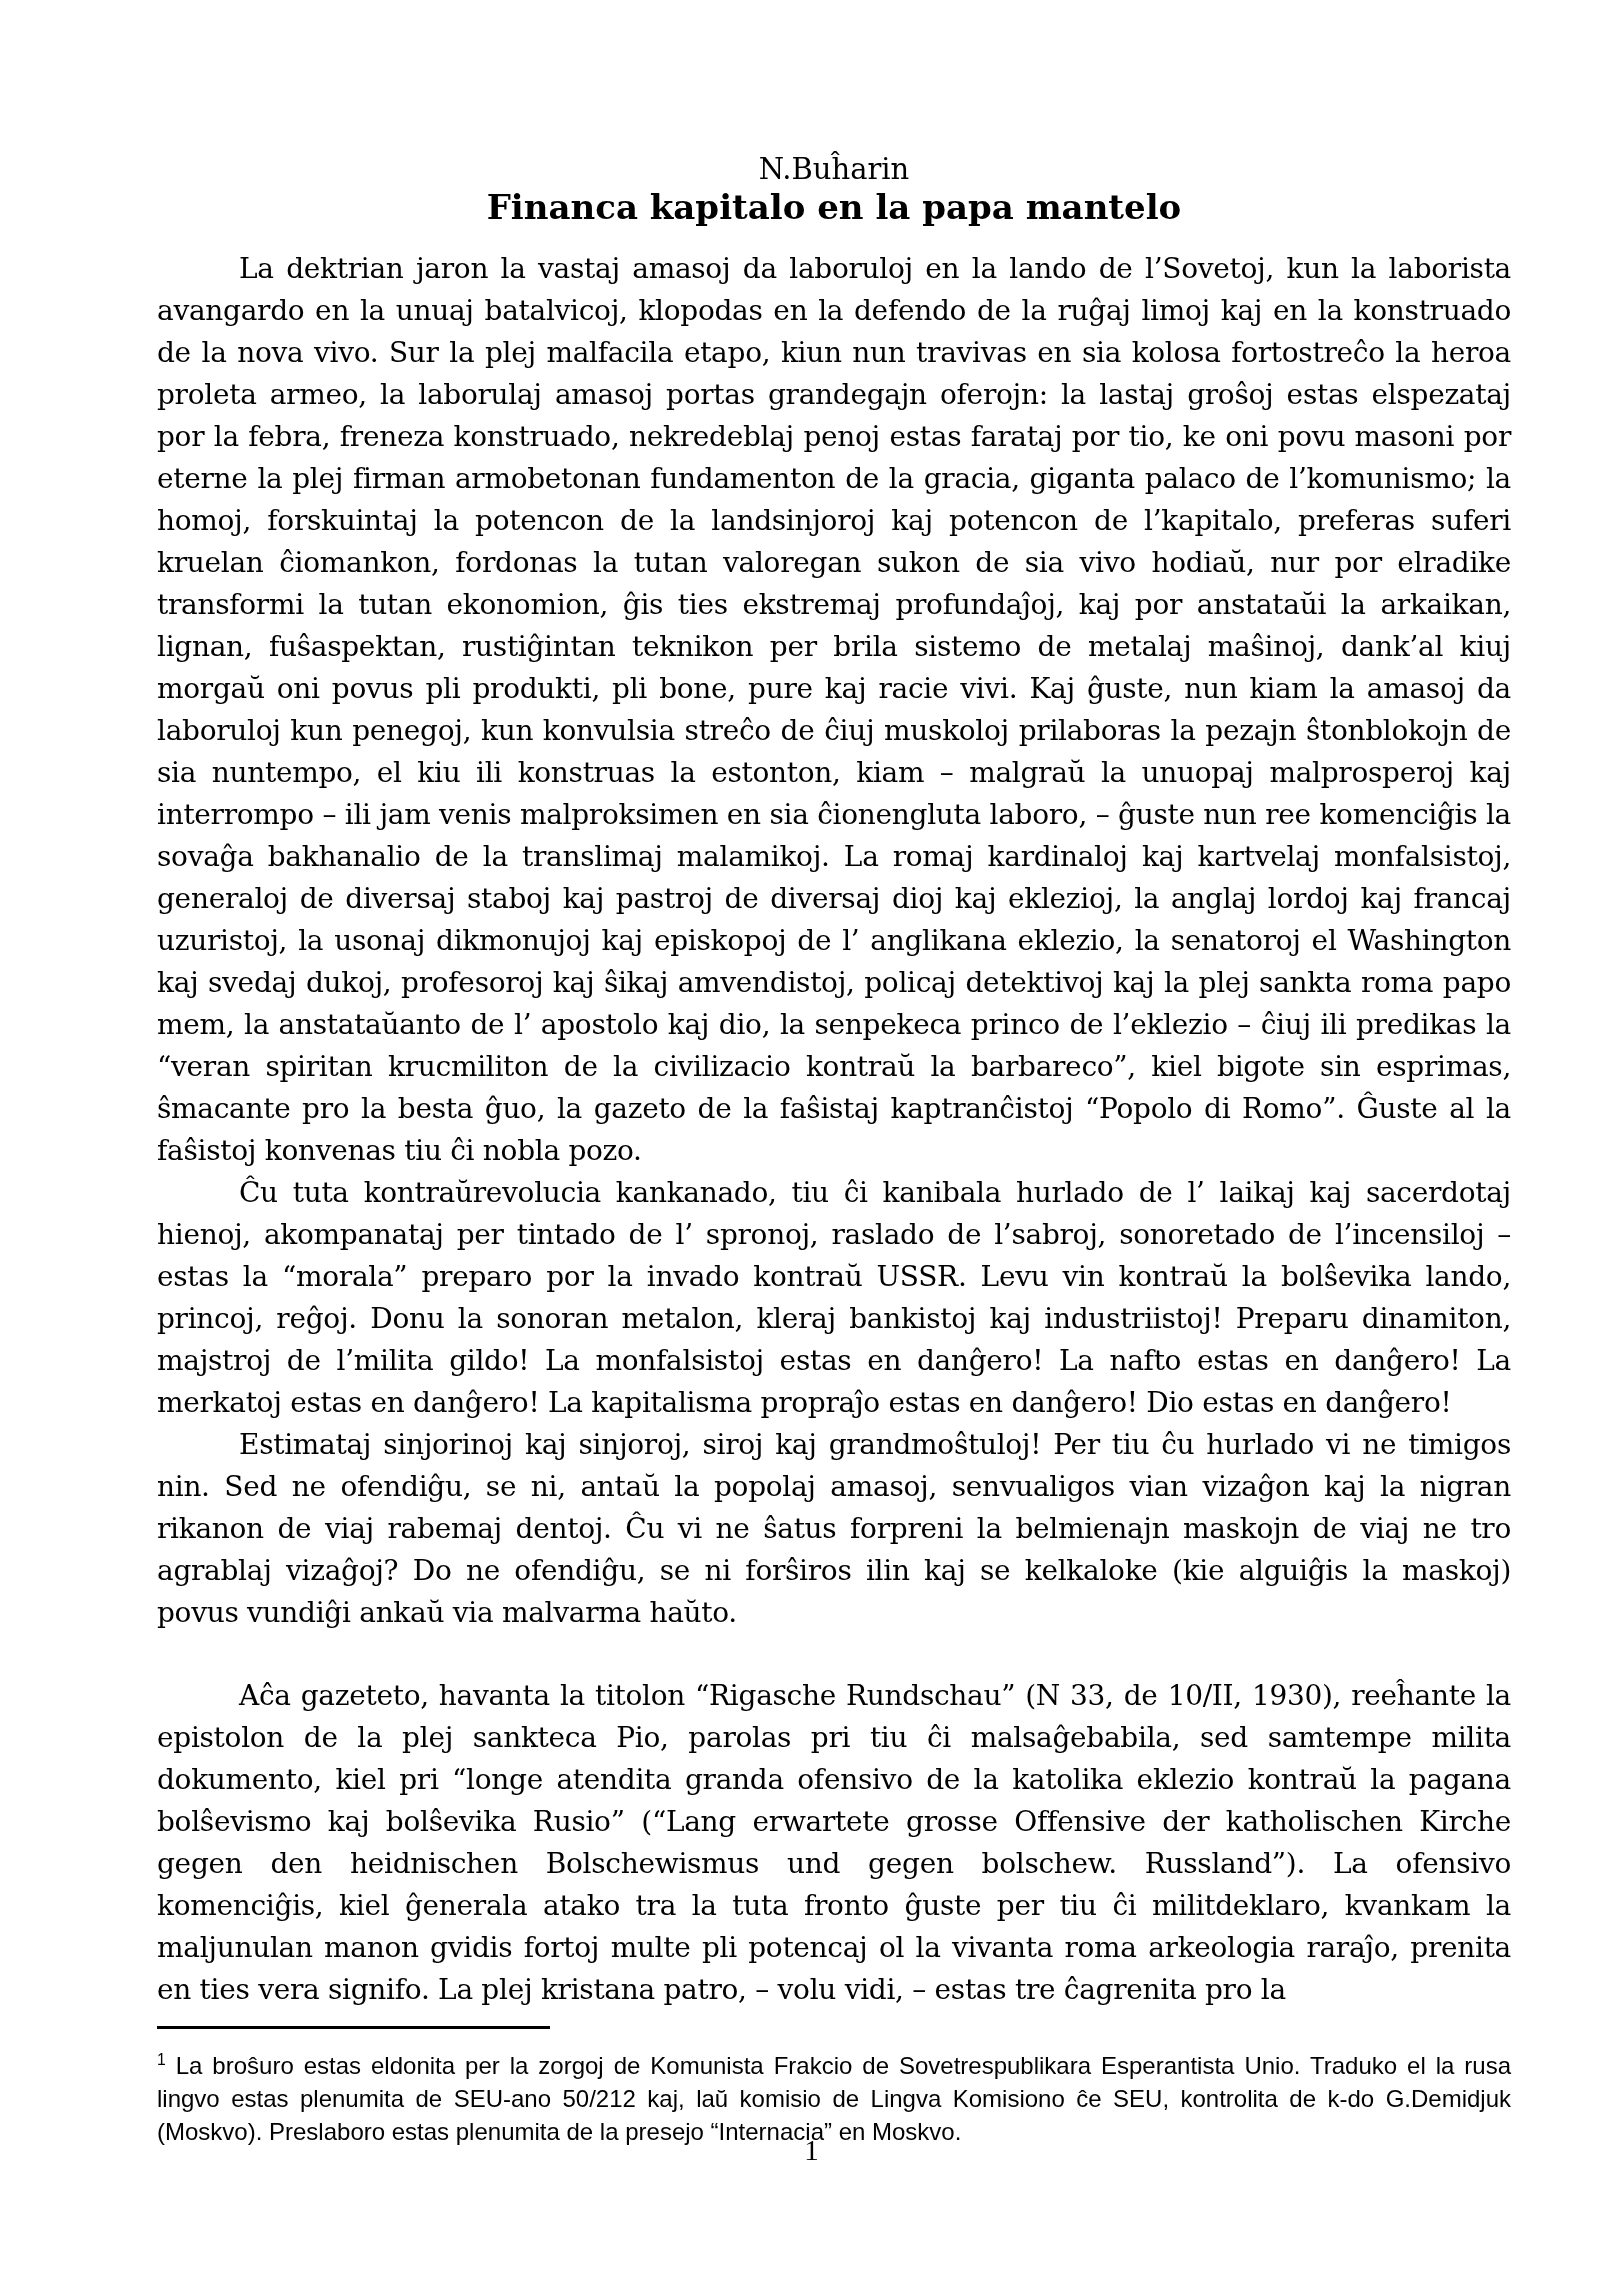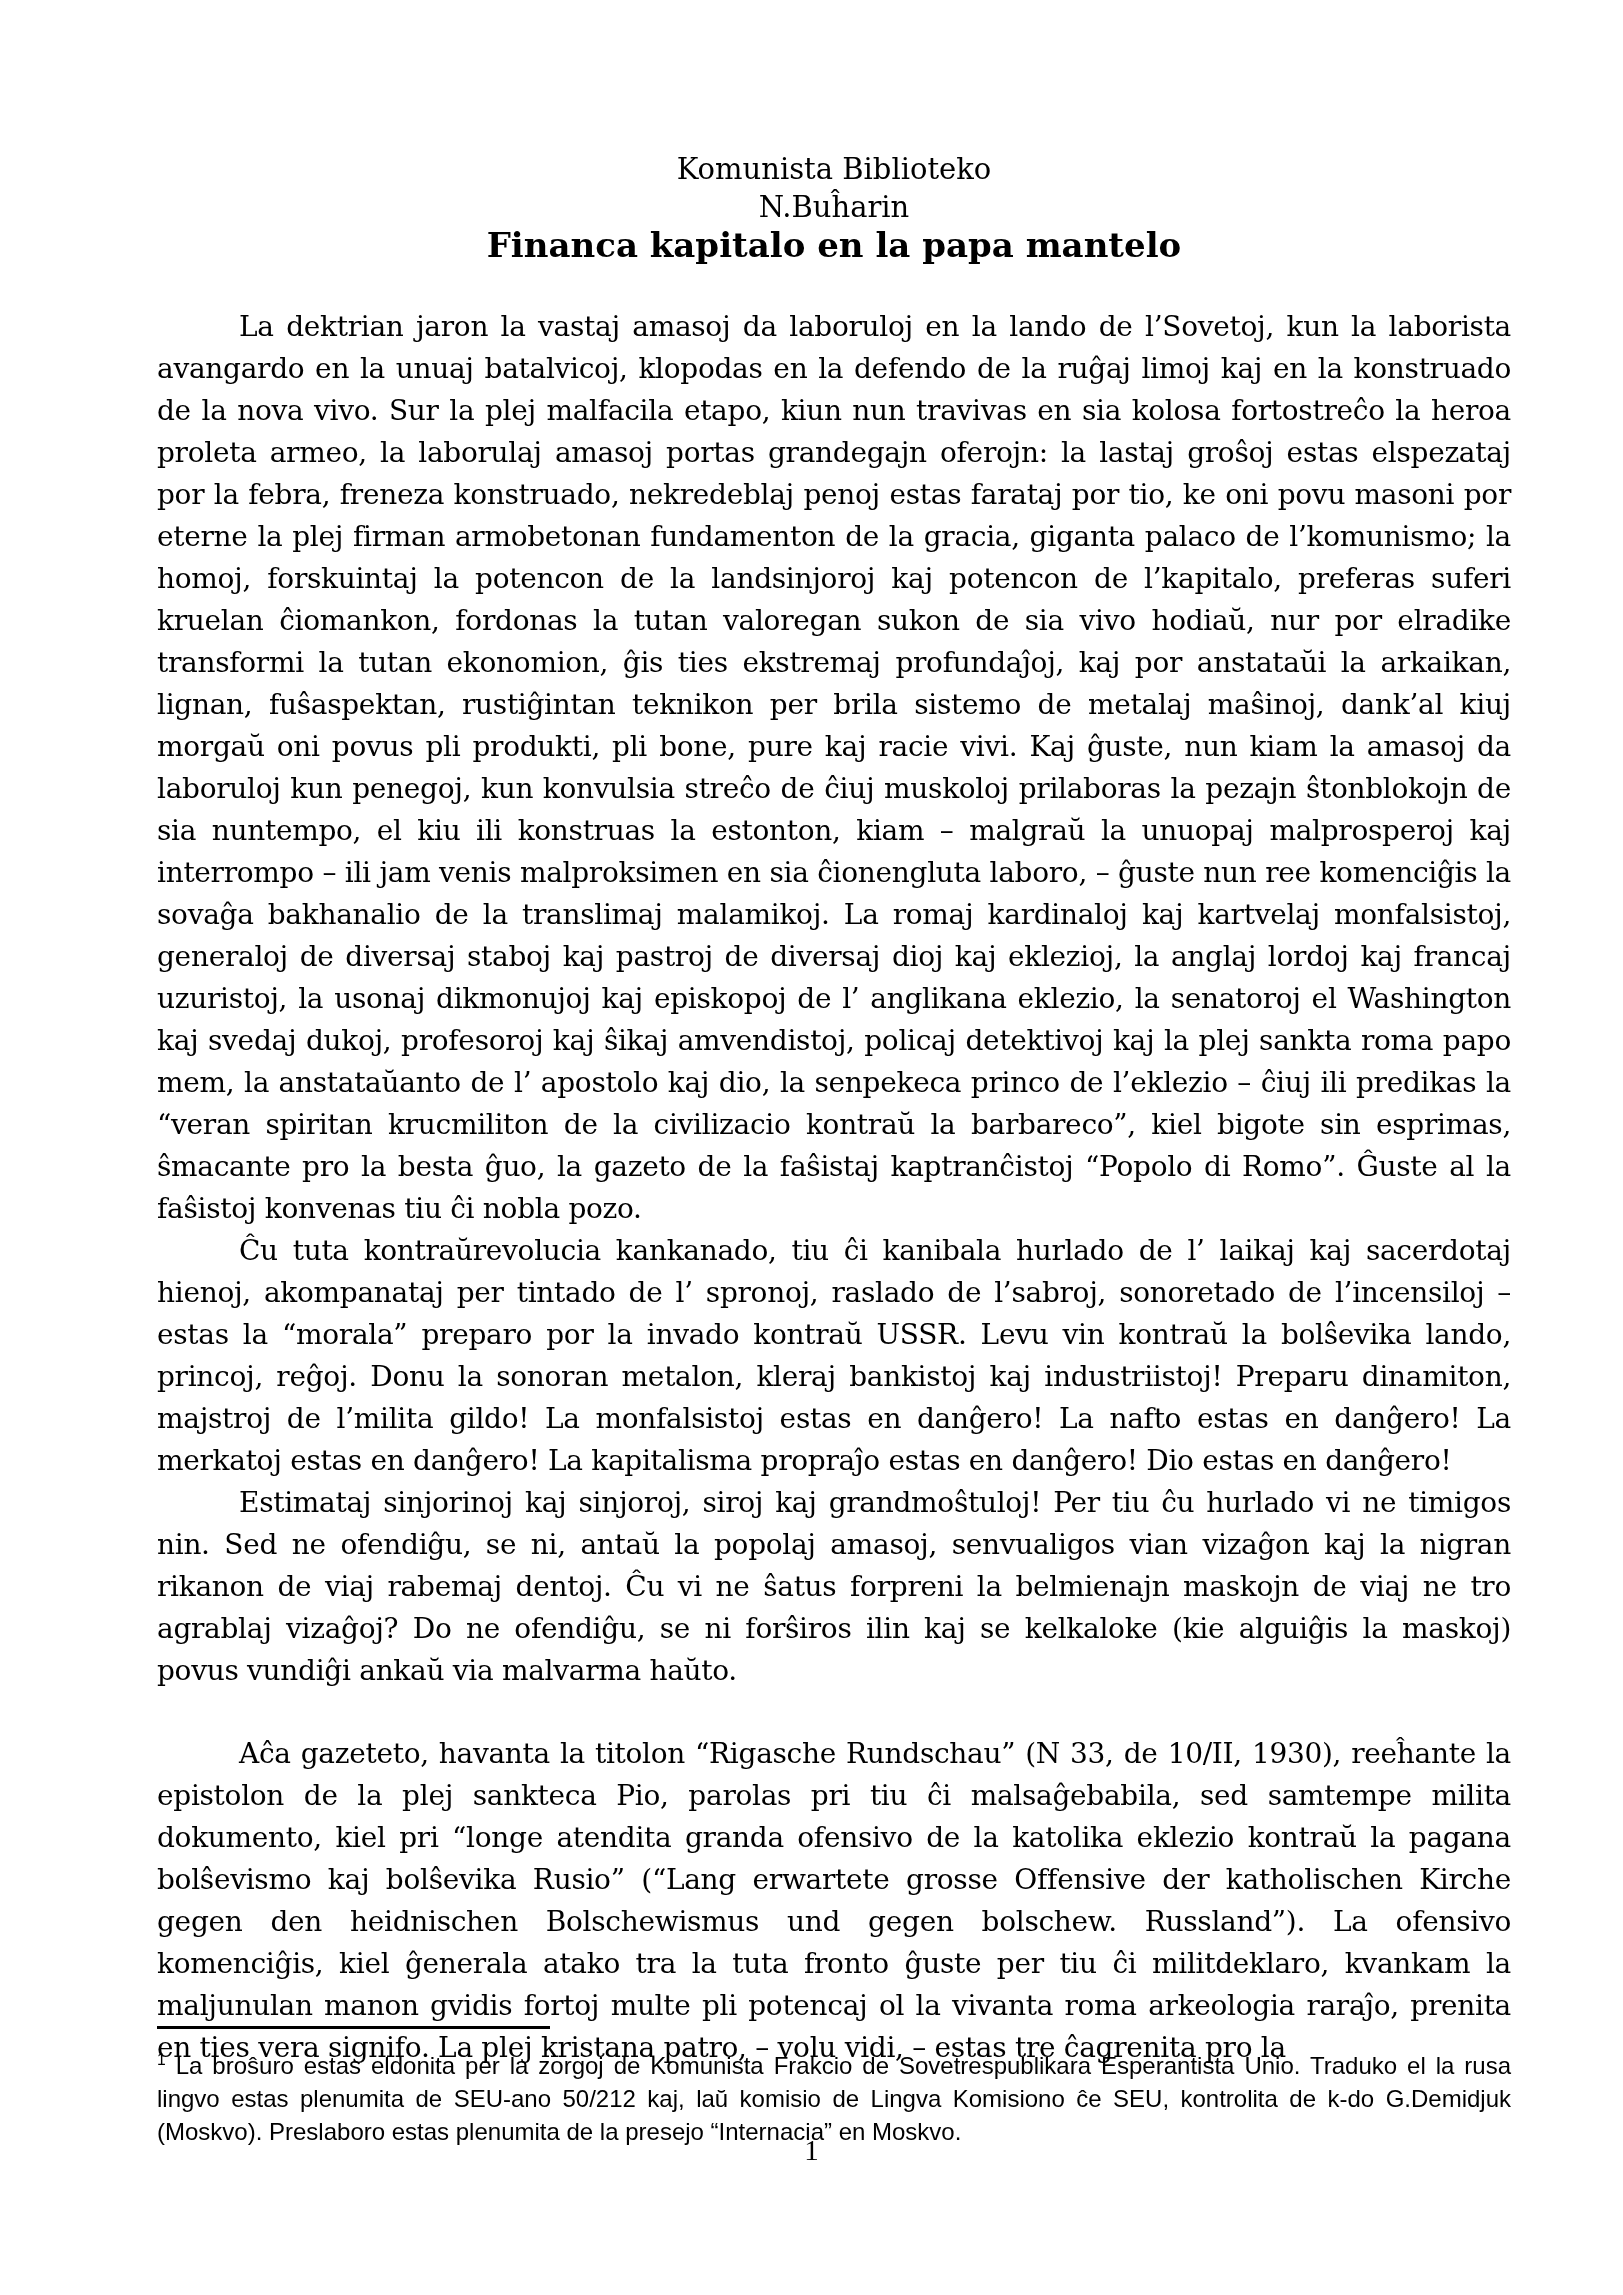--- a/index.html
+++ b/index.html
@@ -1,34 +1,33 @@
 <!DOCTYPE html>
 <html style="font-size:10.5px"><head>
 <meta charset="utf-8">
 <style>
   html, body { margin:0; padding:0; background:#ffffff; }
   body { width:1623px; height:2295px; position:relative; overflow:hidden; color:#000; font-family:"DejaVu Serif", serif; }
   .page { position:absolute; left:157px; top:150px; width:1354px; }
   .header { text-align:center; font-size:29px; line-height:38px; }
   .header .title { font-weight:bold; font-size:34px; }
   sup.fnref { font-size:17px; vertical-align:super; line-height:0; }
-  .body { margin-top:42px; font-size:28px; line-height:42px; text-align:justify; letter-spacing:-0.3px; }
+  .body { margin-top:22px; font-size:28px; line-height:42px; text-align:justify; letter-spacing:-0.3px; }
   .body p { margin:0; text-indent:82px; }
   .body p.gap { margin-top:41px; }
   .fn-rule { position:absolute; left:157px; top:2026px; width:393px; height:2.6px; background:#000; }
   .footnote { position:absolute; left:157px; top:2049px; width:1354px; font-family:Liberation Sans, sans-serif; font-size:24px; line-height:33px; text-align:justify; }
   .footnote sup { font-size:15.7px; vertical-align:super; line-height:0; }
   .page-number { position:absolute; left:0; width:1623px; top:2134px; text-align:center; font-size:29px; font-family:"Liberation Serif", serif; }
 </style>
 </head>
 <body>
 
 <div class="page">
   <div class="header">
-    <div>Komunista Biblioteko</div>
     <div>N.Buĥarin</div>
     <div class="title">Financa kapitalo en la papa mantelo</div>
   </div>
 
   <div class="body">
     <p>La dektrian jaron la vastaj amasoj da laboruloj en la lando de l’Sovetoj, kun la laborista avangardo en la unuaj batalvicoj, klopodas en la defendo de la ruĝaj limoj kaj en la konstruado de la nova vivo. Sur la plej malfacila etapo, kiun nun travivas en sia kolosa fortostreĉo la heroa proleta armeo, la laborulaj amasoj portas grandegajn oferojn: la lastaj groŝoj estas elspezataj por la febra, freneza konstruado, nekredeblaj penoj estas farataj por tio, ke oni povu masoni por eterne la plej firman armobetonan fundamenton de la gracia, giganta palaco de l’komunismo; la homoj, forskuintaj la potencon de la landsinjoroj kaj potencon de l’kapitalo, preferas suferi kruelan ĉiomankon, fordonas la tutan valoregan sukon de sia vivo hodiaŭ, nur por elradike transformi la tutan ekonomion, ĝis ties ekstremaj profundaĵoj, kaj por anstataŭi la arkaikan, lignan, fuŝaspektan, rustiĝintan teknikon per brila sistemo de metalaj maŝinoj, dank’al kiuj morgaŭ oni povus pli produkti, pli bone, pure kaj racie vivi. Kaj ĝuste, nun kiam la amasoj da laboruloj kun penegoj, kun konvulsia streĉo de ĉiuj muskoloj prilaboras la pezajn ŝtonblokojn de sia nuntempo, el kiu ili konstruas la estonton, kiam – malgraŭ la unuopaj malprosperoj kaj interrompo – ili jam venis malproksimen en sia ĉionengluta laboro, – ĝuste nun ree komenciĝis la sovaĝa bakhanalio de la translimaj malamikoj. La romaj kardinaloj kaj kartvelaj monfalsistoj, generaloj de diversaj staboj kaj pastroj de diversaj dioj kaj eklezioj, la anglaj lordoj kaj francaj uzuristoj, la usonaj dikmonujoj kaj episkopoj de l’ anglikana eklezio, la senatoroj el Washington kaj svedaj dukoj, profesoroj kaj ŝikaj amvendistoj, policaj detektivoj kaj la plej sankta roma papo mem, la anstataŭanto de l’ apostolo kaj dio, la senpekeca princo de l’eklezio – ĉiuj ili predikas la “veran spiritan krucmiliton de la civilizacio kontraŭ la barbareco”, kiel bigote sin esprimas, ŝmacante pro la besta ĝuo, la gazeto de la faŝistaj kaptranĉistoj “Popolo di Romo”. Ĝuste al la faŝistoj konvenas tiu ĉi nobla pozo.</p>
     <p>Ĉu tuta kontraŭrevolucia kankanado, tiu ĉi kanibala hurlado de l’ laikaj kaj sacerdotaj hienoj, akompanataj per tintado de l’ spronoj, raslado de l’sabroj, sonoretado de l’incensiloj – estas la “morala” preparo por la invado kontraŭ USSR. Levu vin kontraŭ la bolŝevika lando, princoj, reĝoj. Donu la sonoran metalon, kleraj bankistoj kaj industriistoj! Preparu dinamiton, majstroj de l’milita gildo! La monfalsistoj estas en danĝero! La nafto estas en danĝero! La merkatoj estas en danĝero! La kapitalisma propraĵo estas en danĝero! Dio estas en danĝero!</p>
     <p>Estimataj sinjorinoj kaj sinjoroj, siroj kaj grandmoŝtuloj! Per tiu ĉu hurlado vi ne timigos nin. Sed ne ofendiĝu, se ni, antaŭ la popolaj amasoj, senvualigos vian vizaĝon kaj la nigran rikanon de viaj rabemaj dentoj. Ĉu vi ne ŝatus forpreni la belmienajn maskojn de viaj ne tro agrablaj vizaĝoj? Do ne ofendiĝu, se ni forŝiros ilin kaj se kelkaloke (kie alguiĝis la maskoj) povus vundiĝi ankaŭ via malvarma haŭto.</p>
     <p class="gap">Aĉa gazeteto, havanta la titolon “Rigasche Rundschau” (N 33, de 10/II, 1930), reeĥante la epistolon de la plej sankteca Pio, parolas pri tiu ĉi malsaĝebabila, sed samtempe milita dokumento, kiel pri “longe atendita granda ofensivo de la katolika eklezio kontraŭ la pagana bolŝevismo kaj bolŝevika Rusio” (“Lang erwartete grosse Offensive der katholischen Kirche gegen den heidnischen Bolschewismus und gegen bolschew. Russland”). La ofensivo komenciĝis, kiel ĝenerala atako tra la tuta fronto ĝuste per tiu ĉi militdeklaro, kvankam la maljunulan manon gvidis fortoj multe pli potencaj ol la vivanta roma arkeologia raraĵo, prenita en ties vera signifo. La plej kristana patro, – volu vidi, – estas tre ĉagrenita pro la</p>
   </div>

